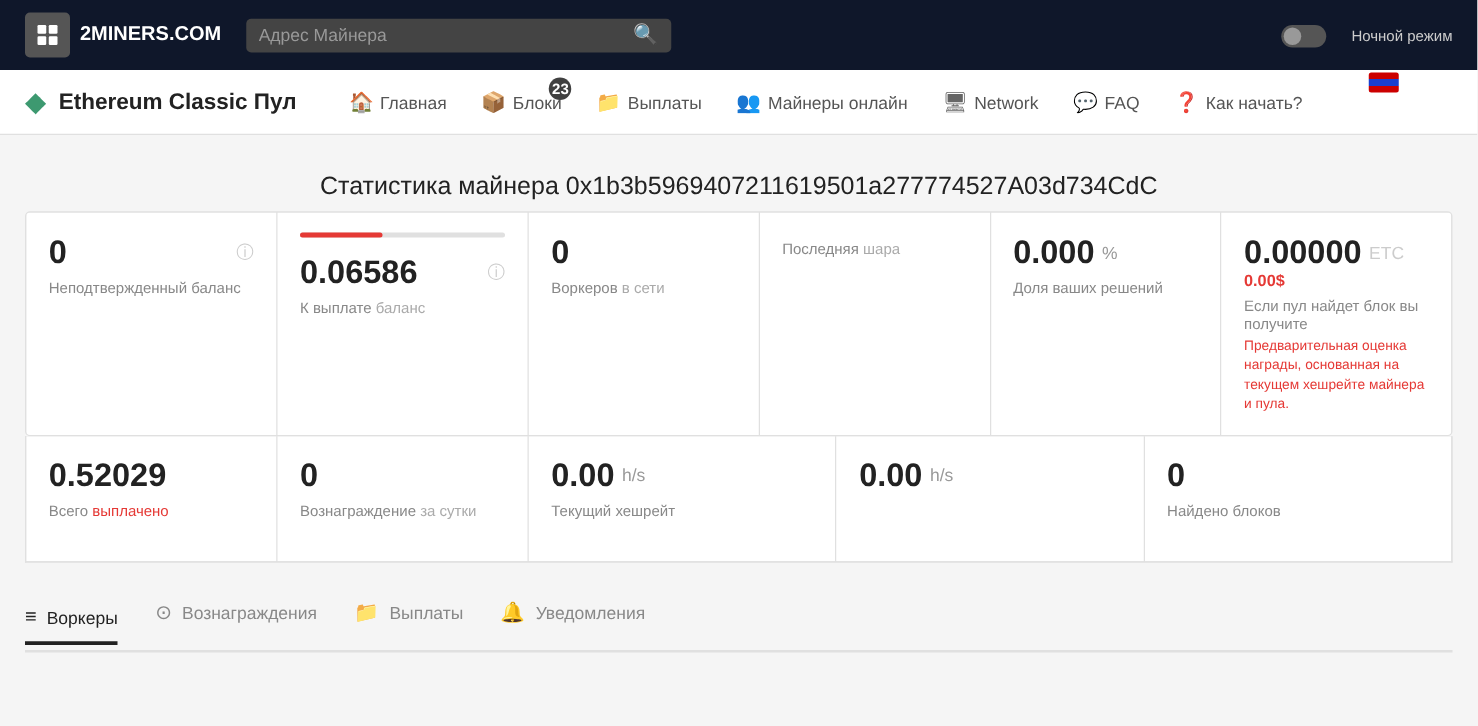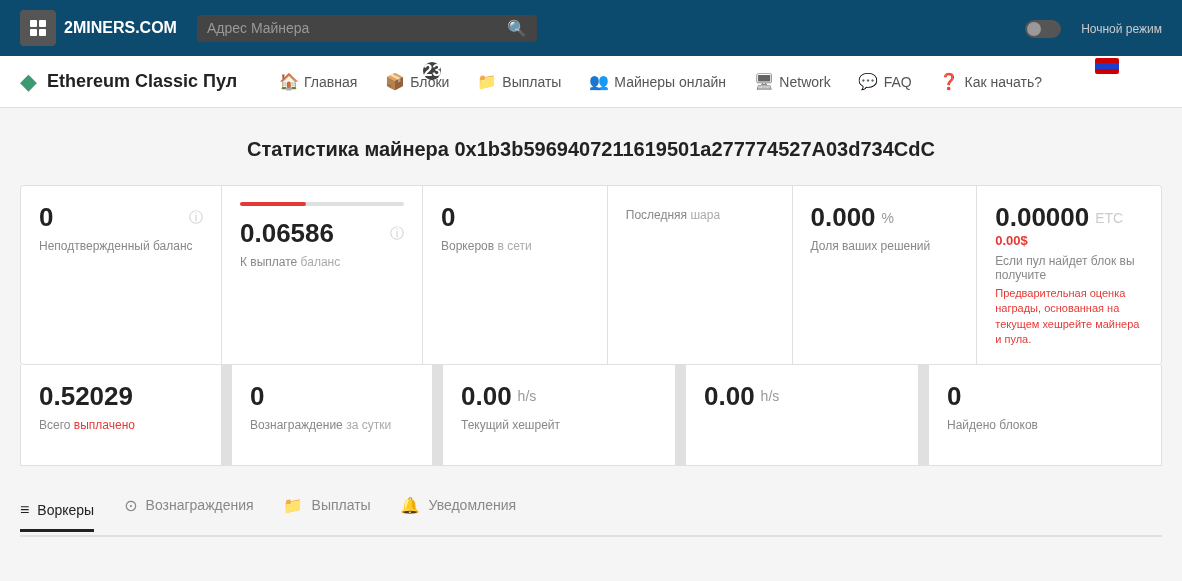--- a/index.html
+++ b/index.html
@@ -1,20 +1,20 @@
 <!DOCTYPE html>
 <html><head>
   <meta charset="utf-8">
   <style>
     * { box-sizing: border-box; margin: 0; padding: 0; }
     body { font-family: Arial, sans-serif; background: #f5f5f5; font-size: 14px; color: #333; }
 
     
     .top-nav {
-      background: #0c4a6e;
+      background: #0f172a;
       display: flex;
       align-items: center;
       padding: 0 20px;
       height: 56px;
       gap: 20px;
     }
     .logo {
       display: flex;
       align-items: center;
       gap: 8px;
@@ -151,43 +151,43 @@
       font-size: 14px;
       text-decoration: none;
       border-radius: 4px;
       cursor: pointer;
       position: relative;
     }
     .nav-link .icon { font-size: 16px; color: #666; }
     .badge {
       position: absolute;
       top: -4px;
-      right: 20px;
+      right: 4px;
       background: #404040;
       color: white;
-      font-size: 16px;
+      font-size: 12px;
       font-weight: bold;
       border-radius: 50%;
       width: 18px;
       height: 18px;
       display: flex;
       align-items: center;
       justify-content: center;
     }
 
     
     .main-content {
       padding: 30px 20px 20px;
       max-width: 1182px;
     }
     .miner-title {
       font-size: 20px;
-      font-weight: bold;
+      font-weight: normal;
       color: #222;
-      margin-bottom: 24px;
+      margin-bottom: 8px;
       text-align: center;
     }
     .stats-grid {
       display: grid;
       grid-template-columns: 200px 200px 1fr 1fr 1fr 1fr;
       gap: 1px;
       background: #e0e0e0;
       border: 1px solid #e0e0e0;
       border-radius: 4px;
       overflow: hidden;
@@ -240,21 +240,21 @@
       border-radius: 2px;
       width: 40%;
     }
     .orange-text { color: #e53935; font-size: 13px; font-weight: bold; }
     .orange-note { color: #e53935; font-size: 11px; margin-top: 4px; line-height: 1.4; }
 
     
     .stats-grid-row2 {
       display: grid;
       grid-template-columns: 200px 200px 1fr 1fr 1fr;
-      gap: 11px;
+      gap: 1px;
       background: #e0e0e0;
       border: 1px solid #e0e0e0;
       border-top: none;
       overflow: hidden;
     }
 
     
     .bottom-tabs {
       display: flex;
       align-items: center;

